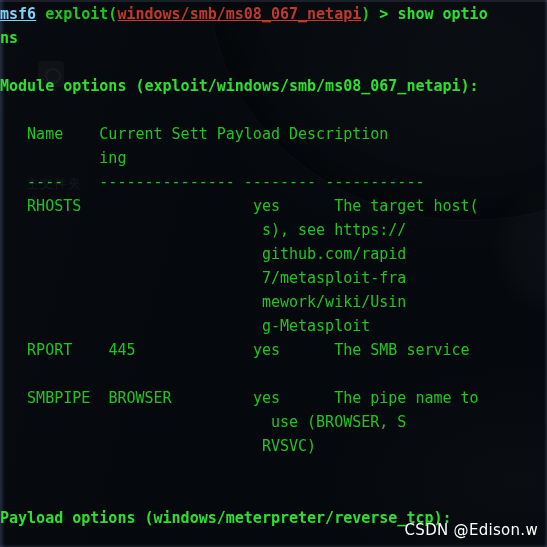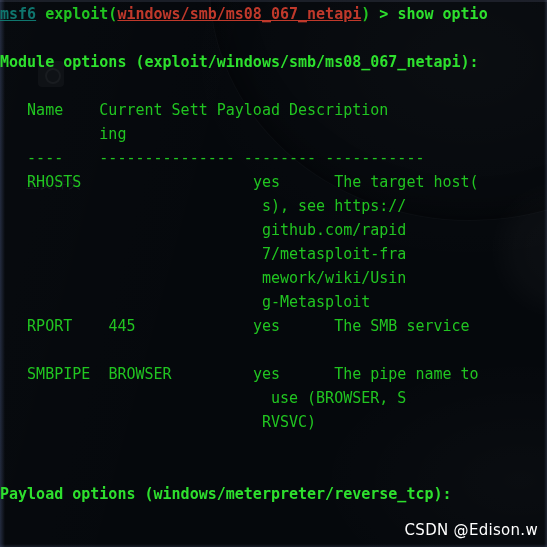--- a/index.html
+++ b/index.html
@@ -113,21 +113,21 @@
     z-index: 2;
     padding: 2px 0 0 0;
   }
 
   .row {
     height: 24px;
     white-space: pre;
     color: #21c521;
   }
   .gb     { color: #2ee02e; font-weight: bold; }
-  .prompt { color: #0f766e; font-weight: bold; text-decoration: underline; }
+  .prompt { color: #7dd3fc; font-weight: bold; text-decoration: underline; }
   .red    { color: #c0392b; font-weight: bold; text-decoration: underline; }
   .paren  { color: #21c521; font-weight: bold; }
 
   .watermark {
     position: absolute;
     right: 9px;
     bottom: 5px;
     z-index: 3;
     font-family: "DejaVu Sans", "Liberation Sans", sans-serif;
     font-size: 15px;
@@ -147,20 +147,21 @@
   <div class="right-edge"></div>
   <div class="top-edge"></div>
   <div class="bottom-edge"></div>
 
   <div class="desktop-icon"></div>
   <div class="desktop-label">主文件夹</div>
 
   <div class="screen">
 
     <div class="row"><span class="prompt">msf6</span><span class="paren"> exploit(</span><span class="red">windows/smb/ms08_067_netapi</span><span class="paren">)</span><span class="gb"> &gt; </span><span class="gb">show optio</span></div>
+    <div class="row"><span class="gb">ns</span></div>
 
     <div class="row"> </div>
 
     <div class="row"><span class="gb">Module options (exploit/windows/smb/ms08_067_netapi):</span></div>
 
     <div class="row"> </div>
 
     <div class="row"><span>   <span>Name</span></span><span>    </span><span>Current Sett</span><span> </span><span>Payload</span><span> </span><span>Description</span></div>
     <div class="row"><span>           </span><span>ing</span></div>
 

